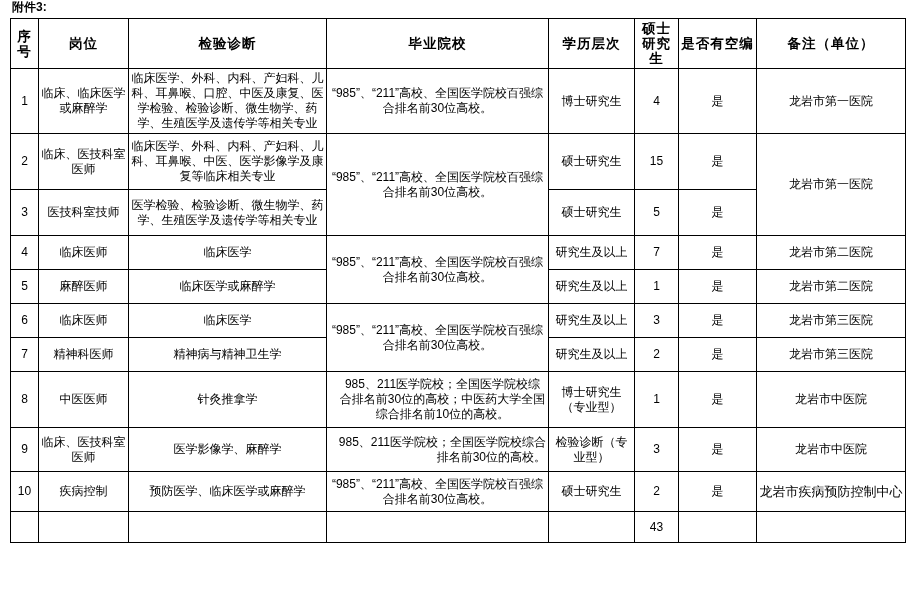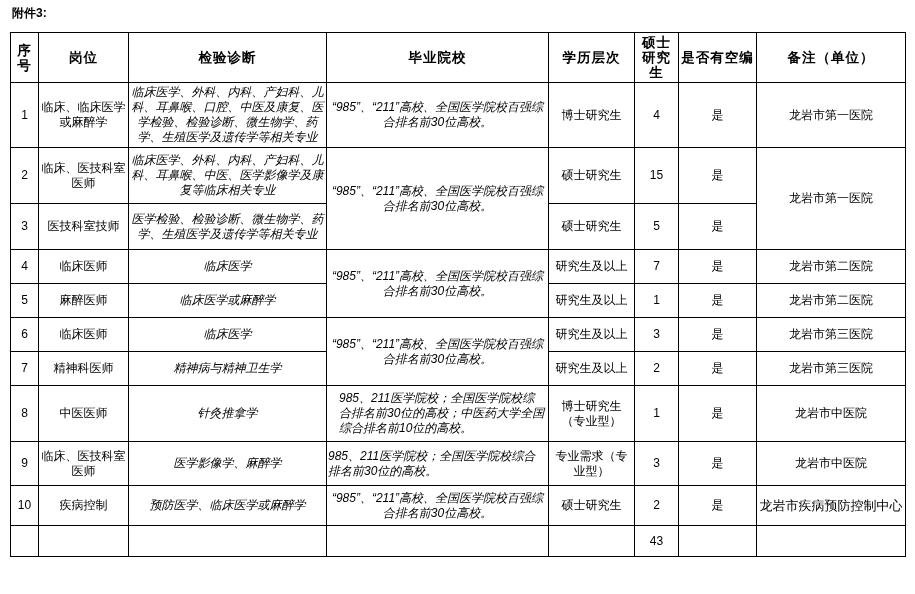--- a/index.html
+++ b/index.html
@@ -17,38 +17,38 @@
   .page {
     position: relative;
     width: 915px;
     height: 594px;
     box-sizing: border-box;
     padding: 0 10px;
   }
   .attachment {
     font-size: 12px;
     font-weight: bold;
-    padding: 6px 0 0 2px;
+    padding: 0 0 0 2px;
     letter-spacing: 0px;
     line-height: 14px;
   }
   .doc-title {
     text-align: center;
     font-family: "DejaVu Serif", serif;
     font-weight: bold;
     font-size: 21px;
     letter-spacing: 0px;
     margin: 0px 0 6px 0;
     line-height: 26px;
   }
   table.main {
     border-collapse: collapse;
     table-layout: fixed;
     width: 895px;
-    margin: 12px auto;
+    margin: 4px auto;
   }
   table.main td, table.main th {
     border: 1px solid #000000;
     font-size: 12px;
     text-align: center;
     vertical-align: middle;
     padding: 2px 2px;
     line-height: 15px;
     word-break: break-all;
   }
@@ -57,21 +57,20 @@
     font-size: 13.5px;
     height: 38px;
     letter-spacing: 1px;
   }
   th.col-seq {
     letter-spacing: 0px;
     line-height: 15px;
   }
   td.cell-spec, td.cell-school {
     text-align: center;
-    font-style: italic;
   }
   .col1 { width: 28px; }
   .col2 { width: 90px; }
   .col3 { width: 198px; }
   .col4 { width: 222px; }
   .col5 { width: 86px; }
   .col6 { width: 44px; }
   .col7 { width: 78px; }
   .col8 { width: 149px; }
   .tall-1 { height: 62px; }
@@ -181,33 +180,33 @@
         <td>研究生及以上</td>
         <td>2</td>
         <td>是</td>
         <td>龙岩市第三医院</td>
       </tr>
 
       <tr style="height:56px;">
         <td>8</td>
         <td>中医医师</td>
         <td class="cell-spec">针灸推拿学</td>
-        <td class="cell-school" style="text-align:left;padding-left:12px;">985、211医学院校；全国医学院校综合排名前30位的高校；中医药大学全国综合排名前10位的高校。</td>
+        <td class="cell-school" style="text-align:center;padding-left:12px;">985、211医学院校；全国医学院校综合排名前30位的高校；中医药大学全国综合排名前10位的高校。</td>
         <td>博士研究生（专业型）</td>
         <td>1</td>
         <td>是</td>
         <td>龙岩市中医院</td>
       </tr>
 
       <tr style="height:44px;">
         <td>9</td>
         <td>临床、医技科室医师</td>
         <td class="cell-spec">医学影像学、麻醉学</td>
-        <td class="cell-school" style="text-align:left;padding-left:1px;">985、211医学院校；全国医学院校综合排名前30位的高校。</td>
-        <td>专业需求（专业型）</td>
+        <td class="cell-school" style="text-align:right;padding-left:1px;">985、211医学院校；全国医学院校综合排名前30位的高校。</td>
+        <td>检验诊断（专业型）</td>
         <td>3</td>
         <td>是</td>
         <td>龙岩市中医院</td>
       </tr>
 
       <tr style="height:40px;">
         <td>10</td>
         <td>疾病控制</td>
         <td class="cell-spec">预防医学、临床医学或麻醉学</td>
         <td class="cell-school">“985”、“211”高校、全国医学院校百强综合排名前30位高校。</td>

